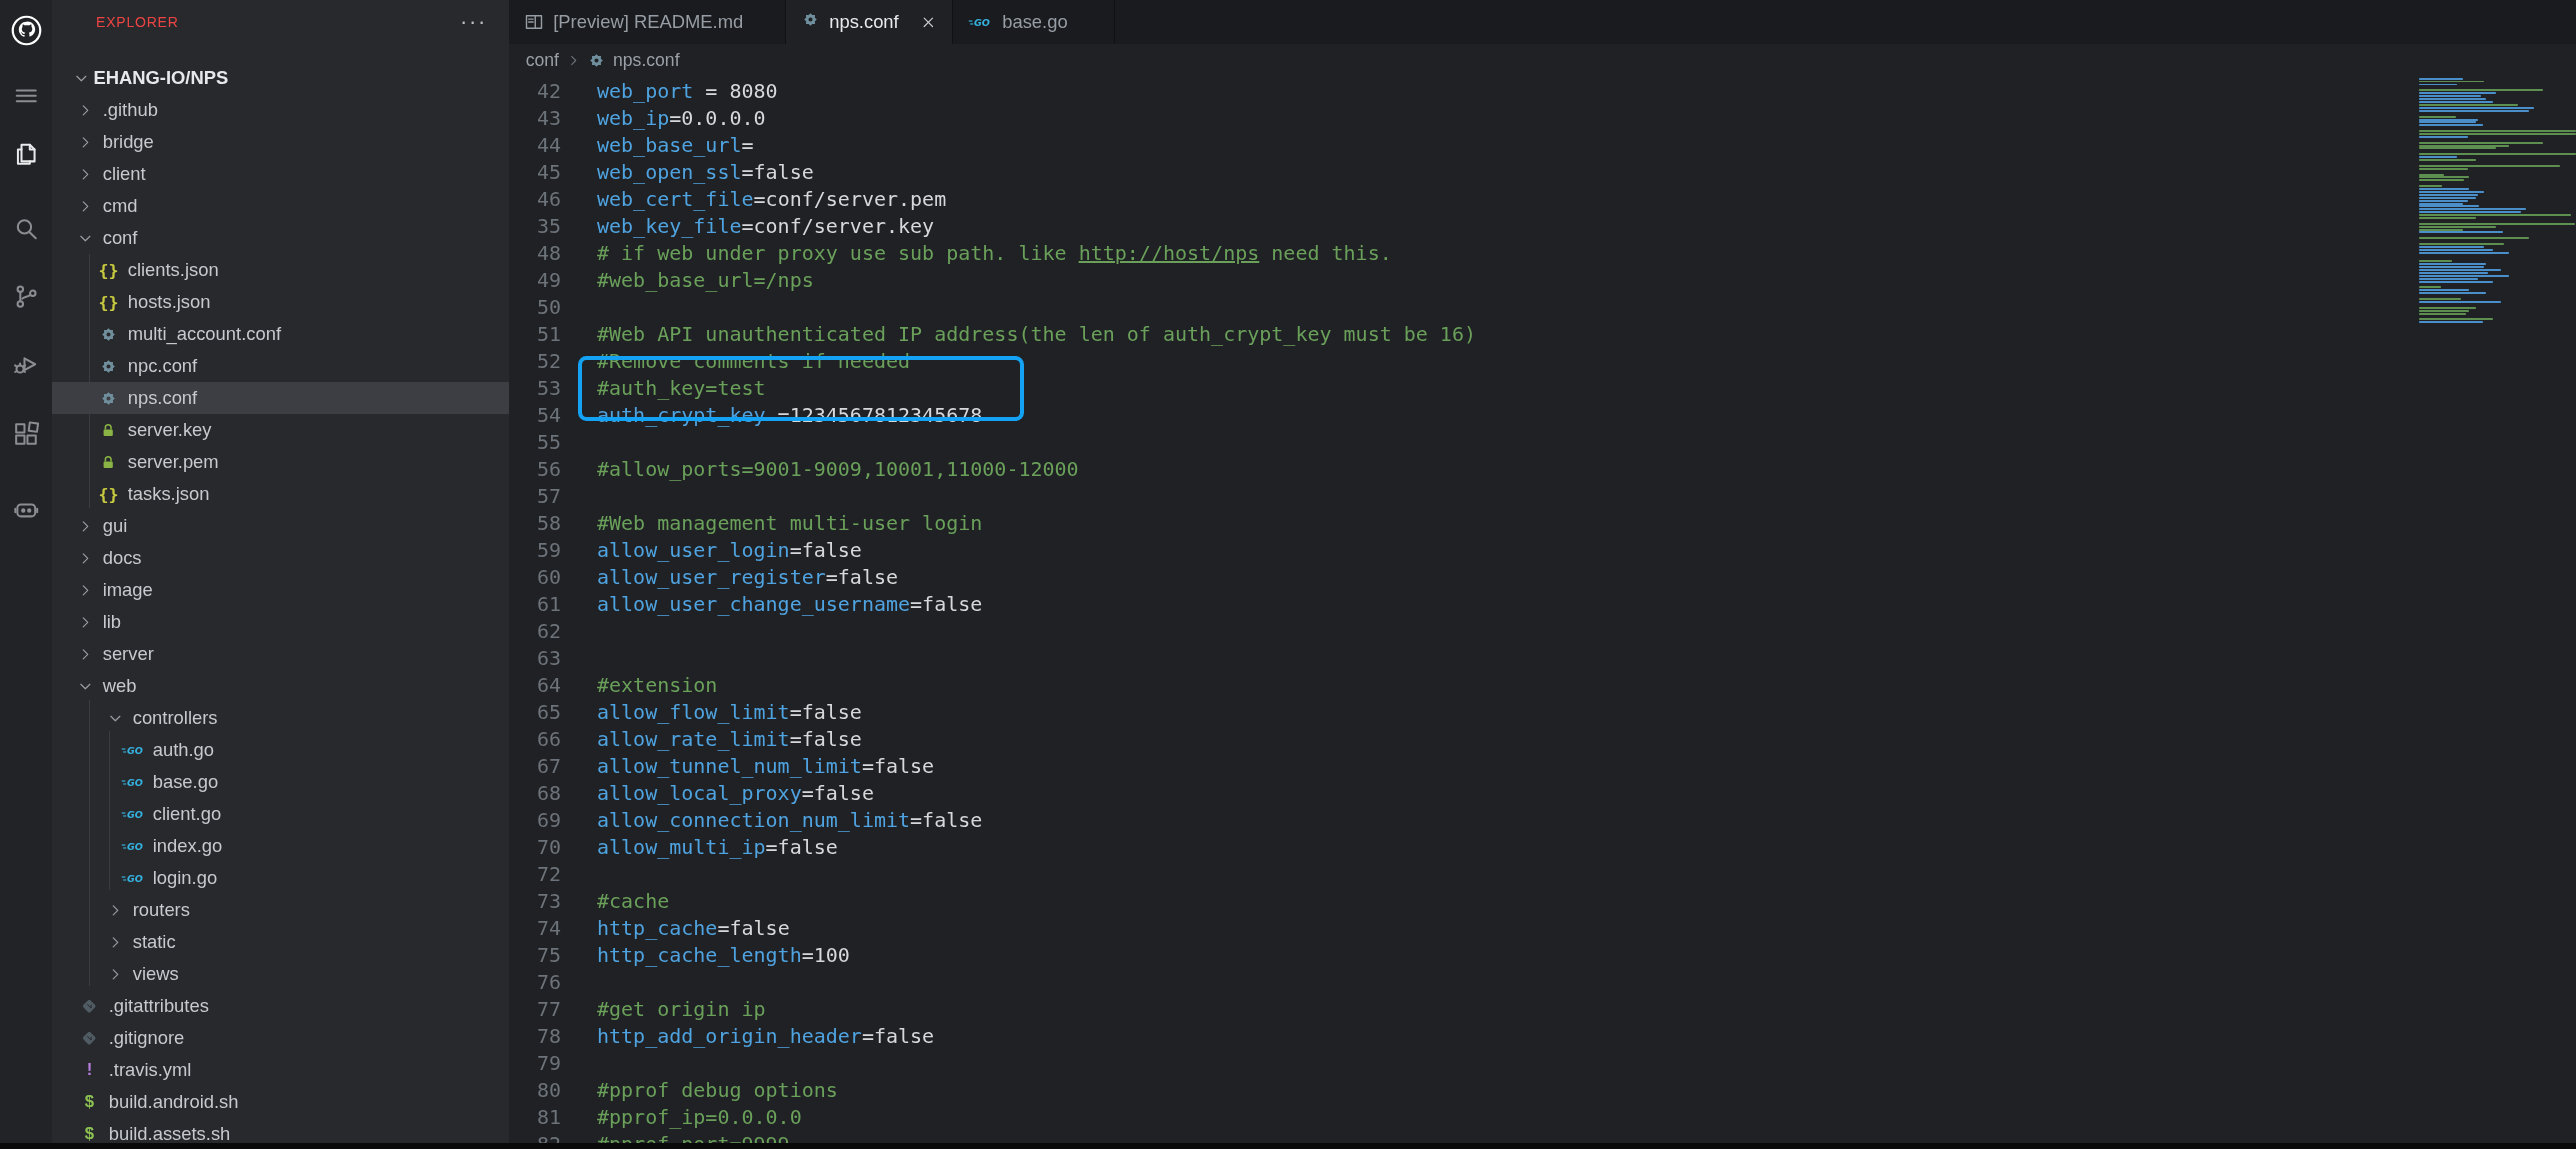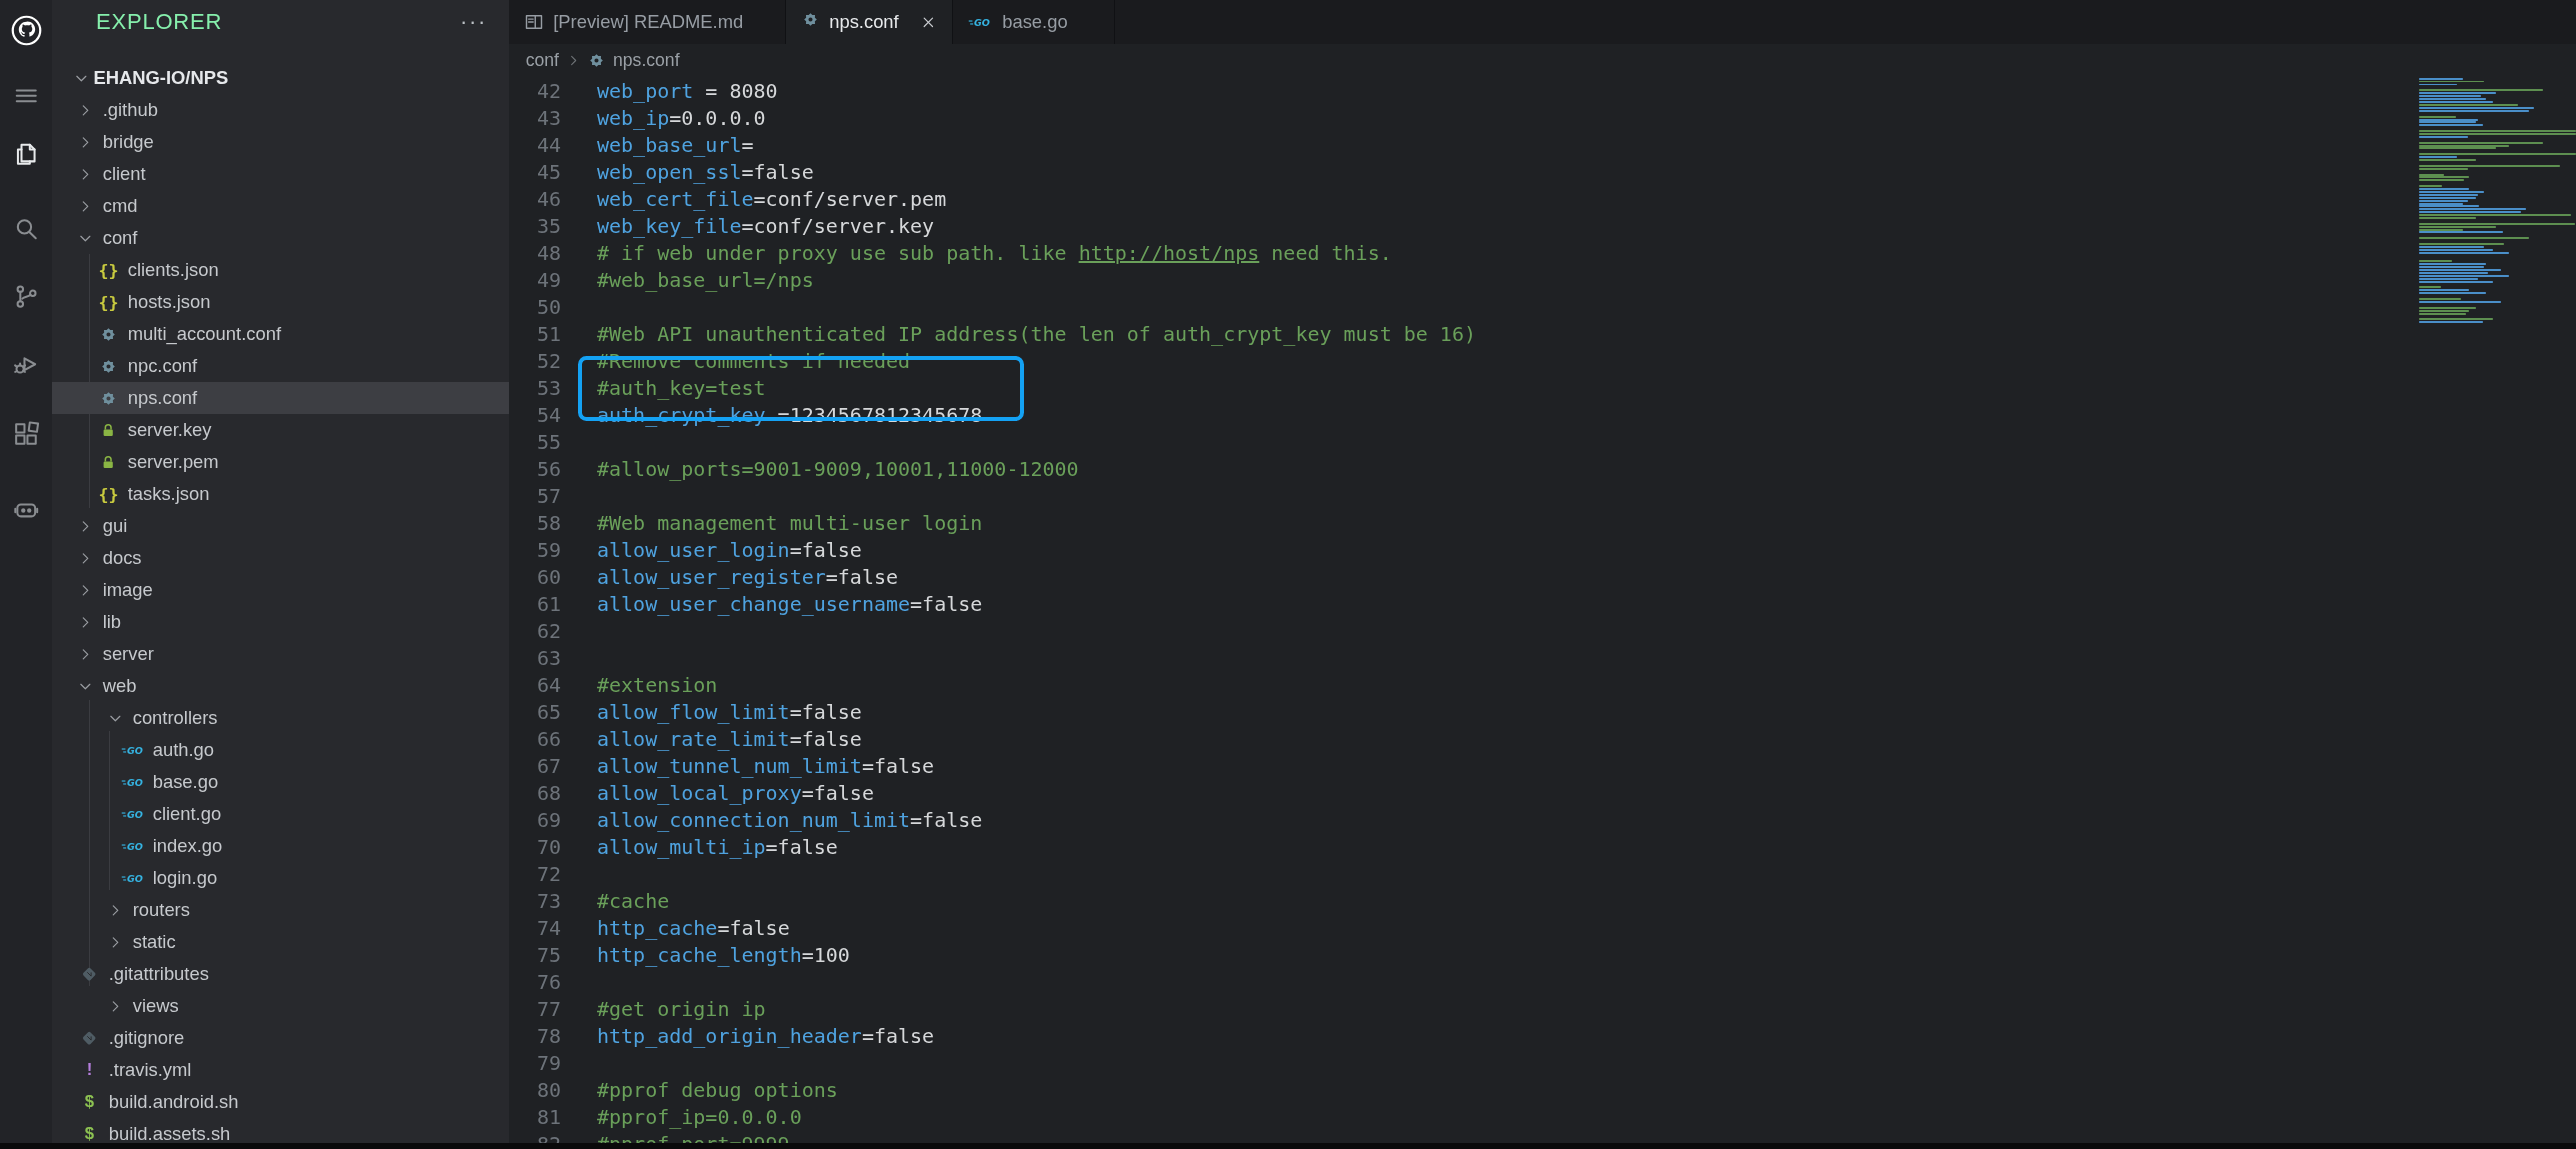--- a/index.html
+++ b/index.html
@@ -8,21 +8,21 @@
   
   .rail{position:absolute;left:0;top:0;width:52px;height:1143px;background:#222327;
         display:flex;flex-direction:column;align-items:center;}
   .rail .aicon{color:#8a8d91;cursor:pointer;}
   .rail .aicon.active{color:#e8eaec;}
   .rail .aicon svg{display:block;}
   
   .sidebar{position:absolute;left:52px;top:0;width:457px;height:1143px;background:#28292d;overflow:hidden;}
   .pane-head{height:44px;display:flex;align-items:center;justify-content:space-between;
              padding:0 22px 0 44px;}
-  .pane-title{color:#86efac;font-size:22px;letter-spacing:0.8px;}
+  .pane-title{color:#ef4444;font-size:14px;letter-spacing:0.8px;}
   .pane-more{color:#bcc0c5;font-size:22px;letter-spacing:1.7px;cursor:pointer;line-height:8.4px;}
   .tree{position:absolute;left:0;top:62px;width:457px;}
   .trow{height:32px;display:flex;align-items:center;font-size:18.4px;color:#c6c9cd;cursor:pointer;white-space:nowrap;}
   .trow.sel{background:#3d3e43;}
   .trow .twisty{width:22px;display:flex;align-items:center;justify-content:center;color:#9a9da2;flex:0 0 22px;}
   .trow .ficon{width:25px;display:flex;align-items:center;justify-content:center;flex:0 0 25px;
                font-weight:bold;font-size:16.7px;}
   .trow .tlabel{margin-left:6.7px;}
   .root-row .tlabel{font-weight:bold;color:#e6e8eb;font-size:18.4px;margin-left:1px;}
   .pad-root{padding-left:18.4px;}
@@ -365,36 +365,36 @@
         <span class="tlabel">routers</span>
       </div>
       <div class="trow pad-f2">
         <span class="twisty">
           <svg width="16.7" height="16.7" viewBox="0 0 24 24" fill="none" stroke="currentColor" stroke-width="1.7" stroke-linecap="round" stroke-linejoin="round">
             <polyline points="9,5.5 15.5,12 9,18.5"></polyline>
           </svg>
         </span>
         <span class="tlabel">static</span>
       </div>
+      <div class="trow pad-f2">
+        <span class="twisty">
+          <svg width="16.7" height="16.7" viewBox="0 0 24 24" fill="none" stroke="currentColor" stroke-width="1.7" stroke-linecap="round" stroke-linejoin="round">
+            <polyline points="9,5.5 15.5,12 9,18.5"></polyline>
+          </svg>
+        </span>
+        <span class="tlabel">views</span>
+      </div>
       <div class="trow pad-d1">
         <span class="ficon icon-git">
           <svg width="18.4" height="18.4" viewBox="0 0 24 24">
             <rect x="5.5" y="5.5" width="13" height="13" rx="2.5" transform="rotate(45 12 12)" fill="currentColor"></rect>
             <path d="M9.5 9.5l5 5M14.5 9.7v4.8" stroke="#28292d" stroke-width="1.3"></path>
           </svg>
         </span>
         <span class="tlabel">.gitattributes</span>
-      </div>
-      <div class="trow pad-f2">
-        <span class="twisty">
-          <svg width="16.7" height="16.7" viewBox="0 0 24 24" fill="none" stroke="currentColor" stroke-width="1.7" stroke-linecap="round" stroke-linejoin="round">
-            <polyline points="9,5.5 15.5,12 9,18.5"></polyline>
-          </svg>
-        </span>
-        <span class="tlabel">views</span>
       </div>
       <div class="trow pad-d1">
         <span class="ficon icon-git">
           <svg width="18.4" height="18.4" viewBox="0 0 24 24">
             <rect x="5.5" y="5.5" width="13" height="13" rx="2.5" transform="rotate(45 12 12)" fill="currentColor"></rect>
             <path d="M9.5 9.5l5 5M14.5 9.7v4.8" stroke="#28292d" stroke-width="1.3"></path>
           </svg>
         </span>
         <span class="tlabel">.gitignore</span>
       </div>

